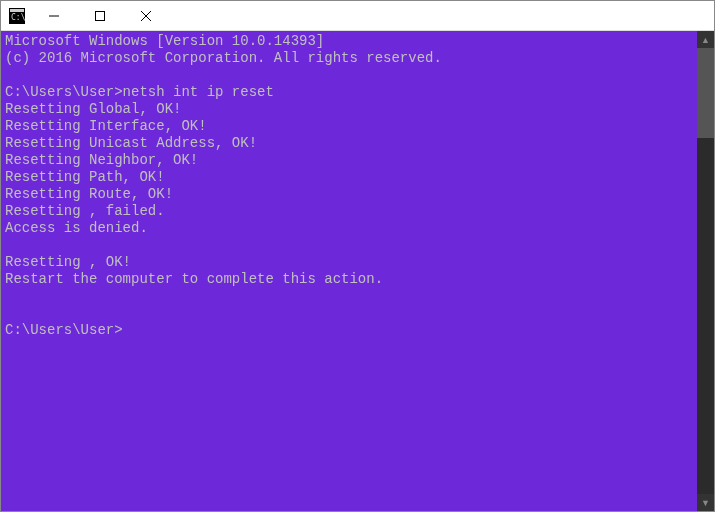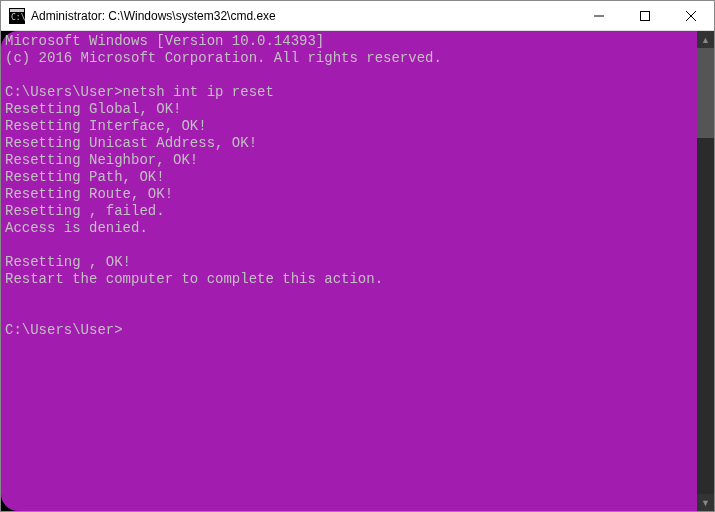--- a/index.html
+++ b/index.html
@@ -44,23 +44,22 @@
       display: flex;
       align-items: center;
       justify-content: center;
       background: #fff;
       cursor: pointer;
     }
     .win-btn svg { width: 10px; height: 10px; }
     .terminal-wrap {
       position: relative;
       height: calc(100% - 30px);
-      background: #a21caf;
+      background: #6d28d9;
       display: flex;
-      border-radius: 17px;
     }
     .terminal {
       flex: 1;
       padding: 2px 4px;
       font-family: Consolas, "Courier New", monospace;
       font-size: 14px;
       line-height: 17px;
       color: #c0c0c0;
       white-space: pre;
       overflow: hidden;
@@ -105,21 +104,20 @@
 <body>
 
 <div class="titlebar">
   <span class="titlebar-icon">
     <svg viewBox="0 0 16 16">
         <rect x="0" y="0" width="16" height="16" fill="#000"></rect>
         <rect x="1" y="1" width="14" height="3" fill="#ccc"></rect>
         <text x="2" y="12" font-size="8" fill="#ccc" font-family="monospace">C:\</text>
       </svg>
   </span>
-  <span class="title-text">Administrator: C:\Windows\system32\cmd.exe</span>
   <div class="window-controls">
     <div class="win-btn">
       <svg viewBox="0 0 10 10">
           <line x1="0" y1="5" x2="10" y2="5" stroke="#000" stroke-width="1"></line>
         </svg>
     </div>
     <div class="win-btn">
       <svg viewBox="0 0 10 10">
           <rect x="0.5" y="0.5" width="9" height="9" fill="none" stroke="#000" stroke-width="1"></rect>
         </svg>

